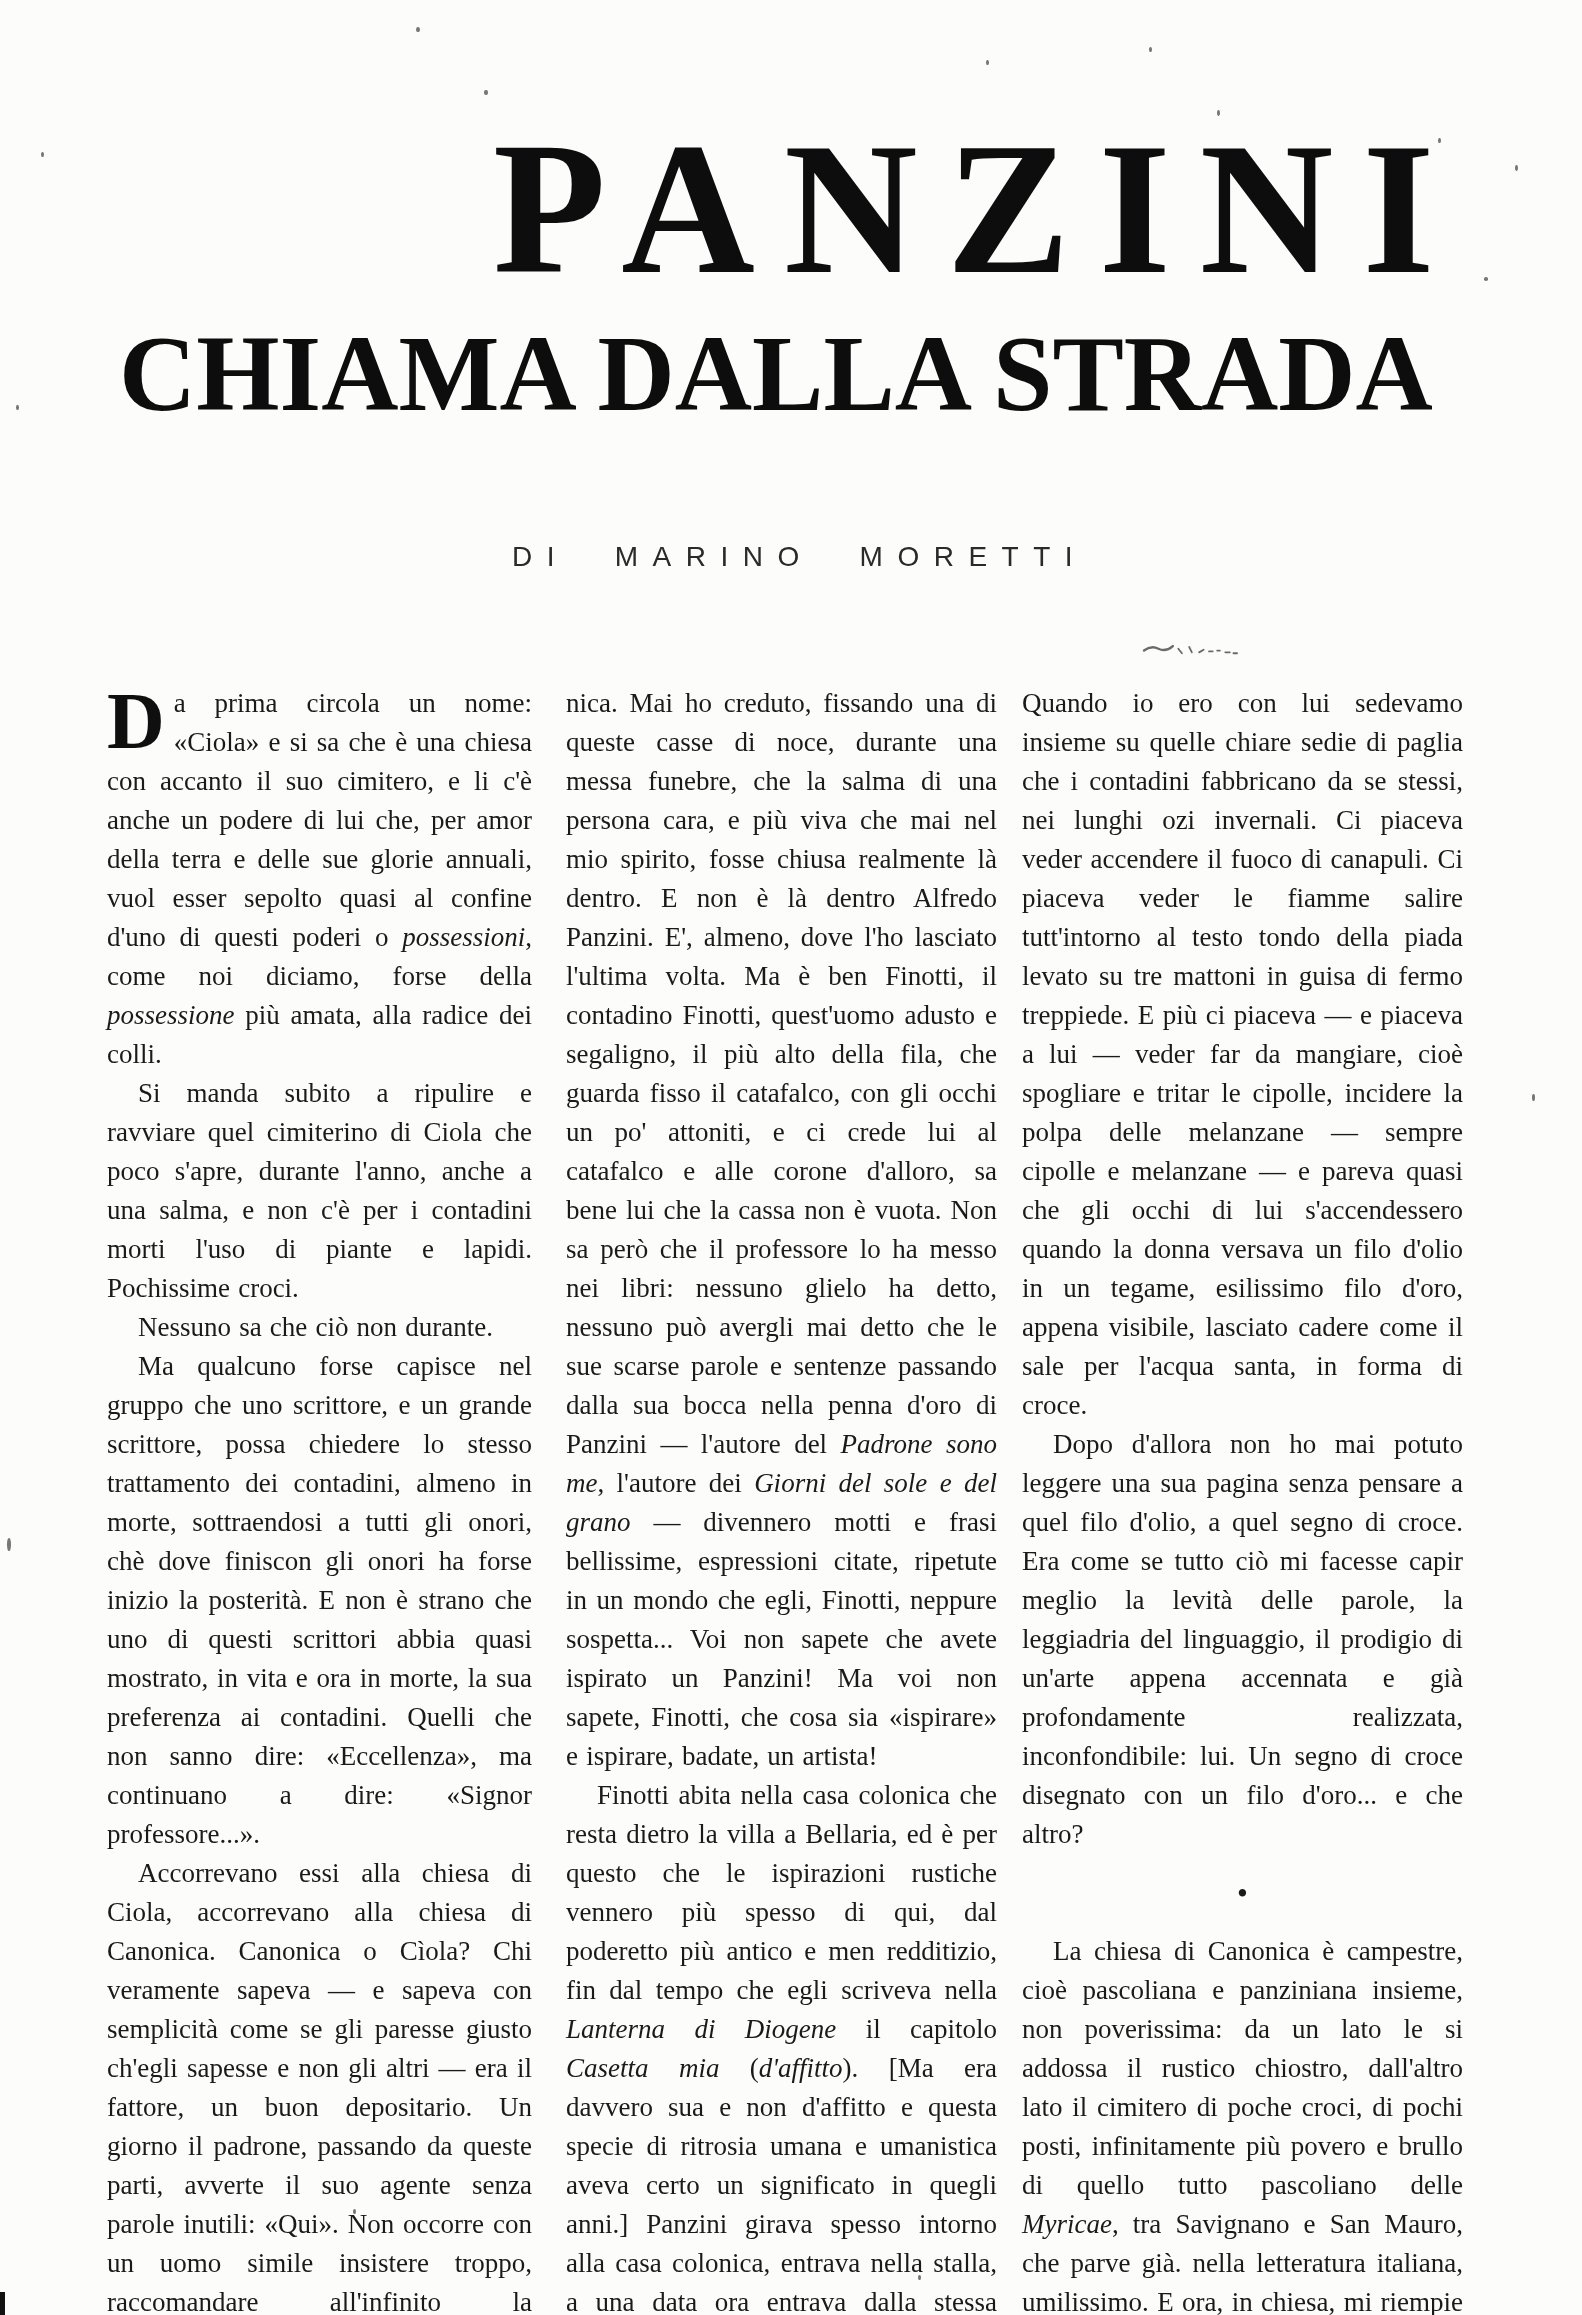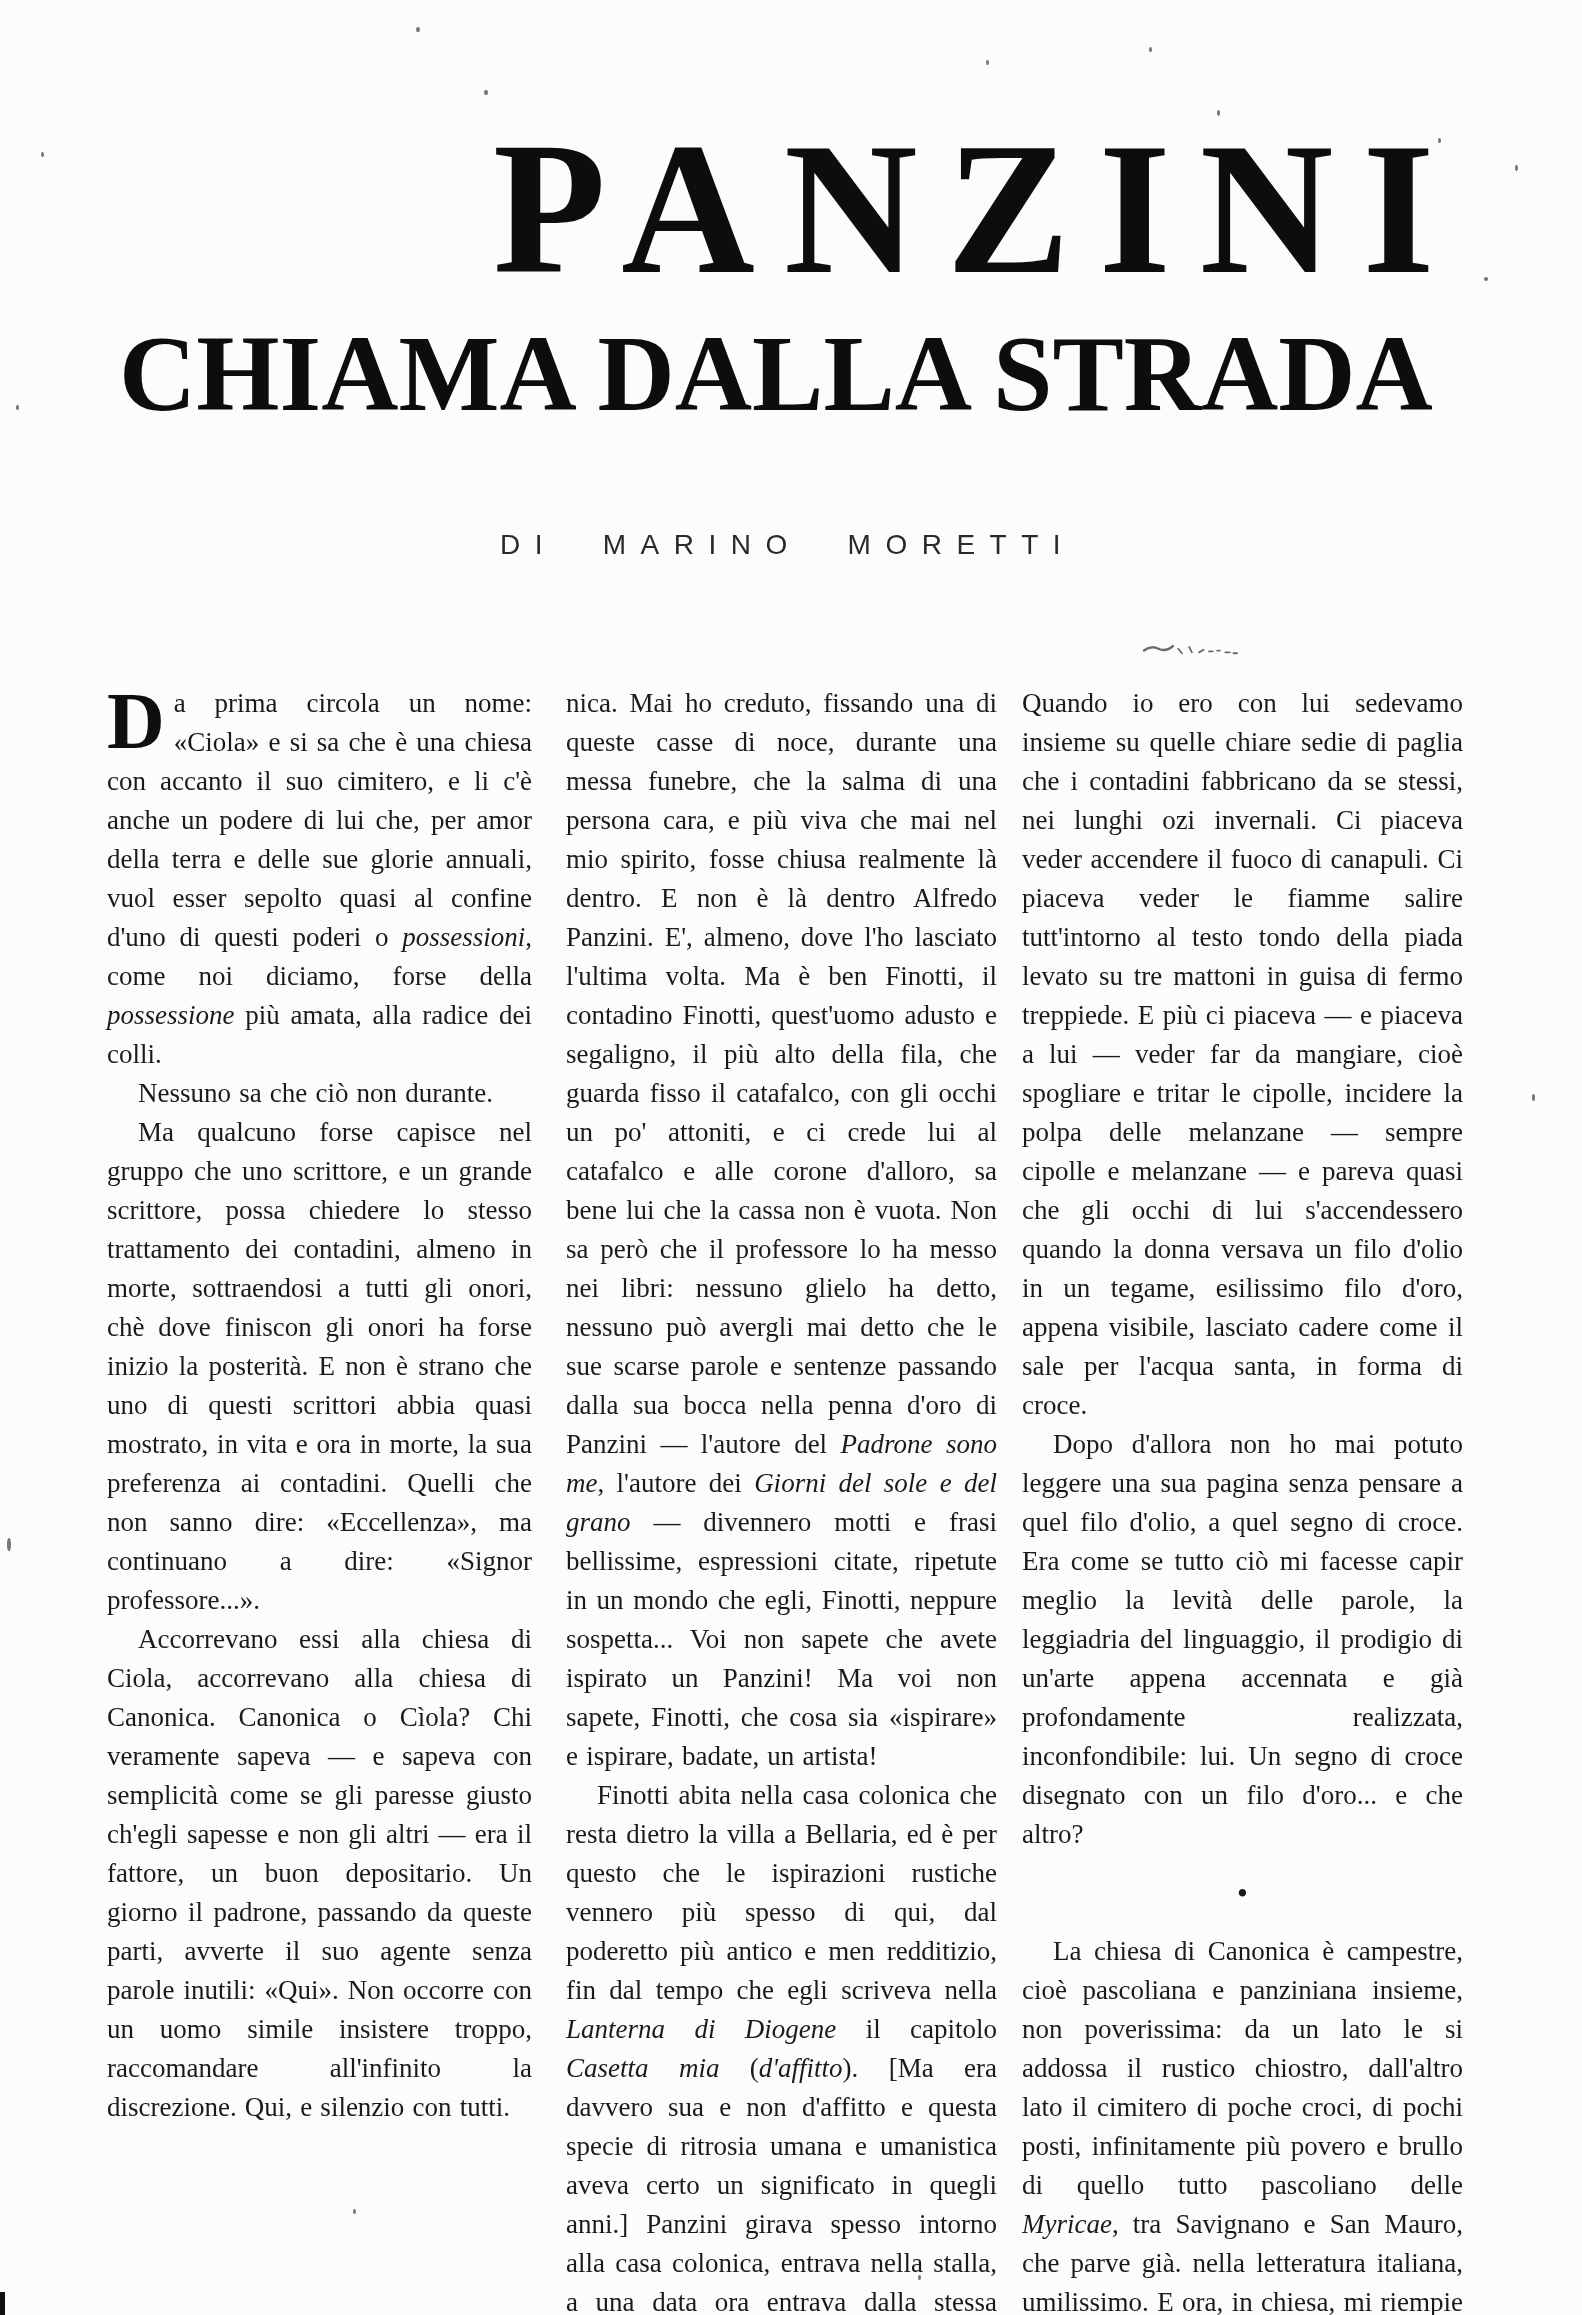--- a/index.html
+++ b/index.html
@@ -43,21 +43,21 @@
     white-space: nowrap;
     text-align: justify;
     text-align-last: justify;
     color: #0d0d0d;
   }
   .subtitle::after { content: ""; display: inline-block; width: 100%; }
   .byline {
     position: absolute;
     left: 496px;
     top: 525px;
-    margin: 4px;
+    margin: 16px;
     font-family: "Liberation Sans", sans-serif;
     font-weight: normal;
     font-size: 28px;
     letter-spacing: 14.5px;
     word-spacing: 23.5px;
     color: #2a2a2a;
     white-space: nowrap;
   }
 
   
@@ -113,20 +113,21 @@
   <h2 class="subtitle">CHIAMA DALLA STRADA</h2>
   <div class="byline">DI MARINO MORETTI</div>
 
   <svg class="smudge" width="116" height="23.5" viewBox="0 0 128 26">
     <path d="M2 15 q8 -6 16 -2 q8 4 16 -3" fill="none" stroke="#3a3a3a" stroke-width="2.6" stroke-linecap="round"></path>
     <path d="M40 13 l4 5 M52 11 l3 6 M63 17 l5 -3 M74 16 l4 0 M83 15 l3 0 M92 17 l5 0 M101 18 l4 0" fill="none" stroke="#3a3a3a" stroke-width="2" stroke-linecap="round"></path>
   </svg>
 
   <section class="col col-1">
     <p class="para has-dropcap"><span class="dropcap">D</span><span>a prima circola un nome: «Ciola» e si sa che è una chiesa con accanto il suo cimitero, e li c'è anche un podere di lui che, per amor della terra e delle sue glorie annuali, vuol esser sepolto quasi al confine d'uno di questi poderi o <i>possessioni</i>, come noi diciamo, forse della <i>possessione</i> più amata, alla radice dei colli.</span></p>
+    <p class="para indent">Si manda subito a ripulire e ravviare quel cimiterino di Ciola che poco s'apre, durante l'anno, anche a una salma, e non c'è per i contadini morti l'uso di piante e lapidi. Pochissime croci.</p>
     <p class="para indent">Nessuno sa che ciò non durante.</p>
     <p class="para indent">Ma qualcuno forse capisce nel gruppo che uno scrittore, e un grande scrittore, possa chiedere lo stesso trattamento dei contadini, almeno in morte, sottraendosi a tutti gli onori, chè dove finiscon gli onori ha forse inizio la posterità. E non è strano che uno di questi scrittori abbia quasi mostrato, in vita e ora in morte, la sua preferenza ai contadini. Quelli che non sanno dire: «Eccellenza», ma continuano a dire: «Signor professore...».</p>
     <p class="para indent">Accorrevano essi alla chiesa di Ciola, accorrevano alla chiesa di Canonica. Canonica o Cìola? Chi veramente sapeva — e sapeva con semplicità come se gli paresse giusto ch'egli sapesse e non gli altri — era il fattore, un buon depositario. Un giorno il padrone, passando da queste parti, avverte il suo agente senza parole inutili: «Qui». Non occorre con un uomo simile insistere troppo, raccomandare all'infinito la discrezione. Qui, e silenzio con tutti.</p>
 
   </section>
 
   <section class="col col-2">
     <p class="para noindent">nica. Mai ho creduto, fissando una di queste casse di noce, durante una messa funebre, che la salma di una persona cara, e più viva che mai nel mio spirito, fosse chiusa realmente là dentro. E non è là dentro Alfredo Panzini. E', almeno, dove l'ho lasciato l'ultima volta. Ma è ben Finotti, il contadino Finotti, quest'uomo adusto e segaligno, il più alto della fila, che guarda fisso il catafalco, con gli occhi un po' attoniti, e ci crede lui al catafalco e alle corone d'alloro, sa bene lui che la cassa non è vuota. Non sa però che il professore lo ha messo nei libri: nessuno glielo ha detto, nessuno può avergli mai detto che le sue scarse parole e sentenze passando dalla sua bocca nella penna d'oro di Panzini — l'autore del <i>Padrone sono me</i>, l'autore dei <i>Giorni del sole e del grano</i> — divennero motti e frasi bellissime, espressioni citate, ripetute in un mondo che egli, Finotti, neppure sospetta... Voi non sapete che avete ispirato un Panzini! Ma voi non sapete, Finotti, che cosa sia «ispirare» e ispirare, badate, un artista!</p>
     <p class="para indent">Finotti abita nella casa colonica che resta dietro la villa a Bellaria, ed è per questo che le ispirazioni rustiche vennero più spesso di qui, dal poderetto più antico e men redditizio, fin dal tempo che egli scriveva nella <i>Lanterna di Diogene</i> il capitolo <i>Casetta mia</i> (<i>d'affitto</i>). [Ma era davvero sua e non d'affitto e questa specie di ritrosia umana e umanistica aveva certo un significato in quegli anni.] Panzini girava spesso intorno alla casa colonica, entrava nella stalla, a una data ora entrava dalla stessa stalla in cucina, ed era quando sapeva che l' preparava il pranzo o la cena.</p>
   </section>

